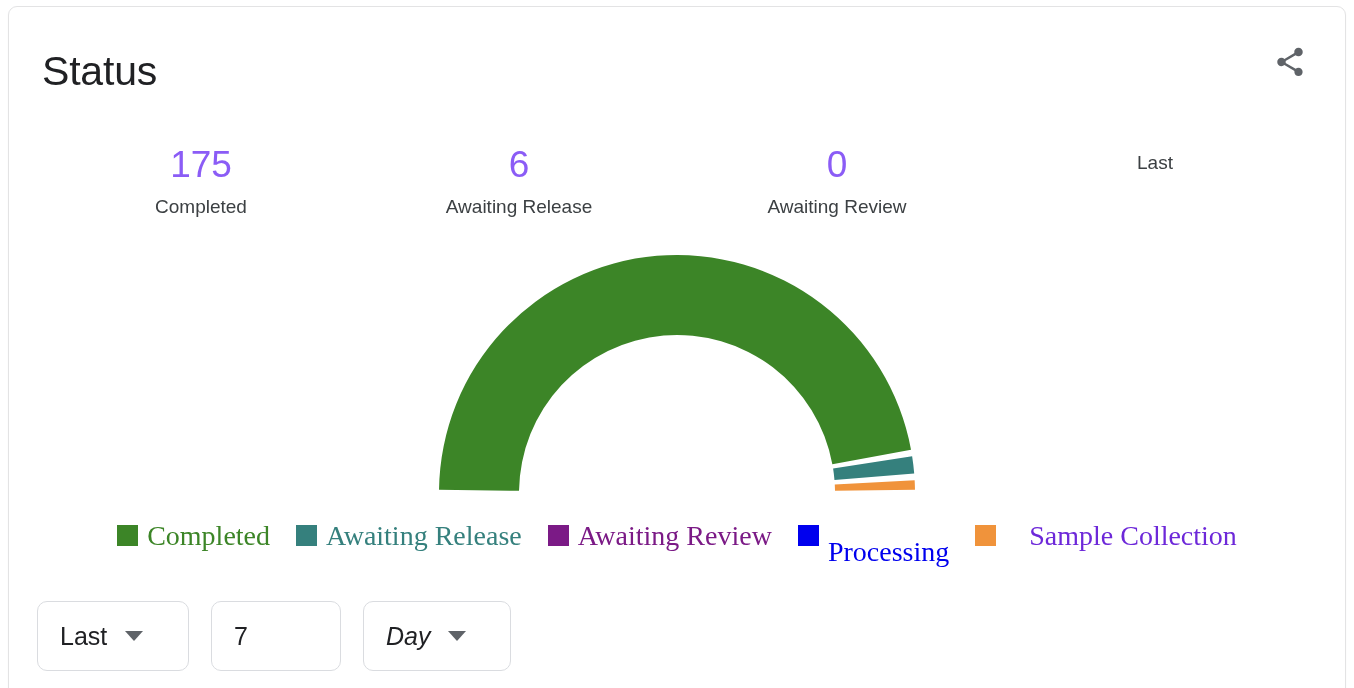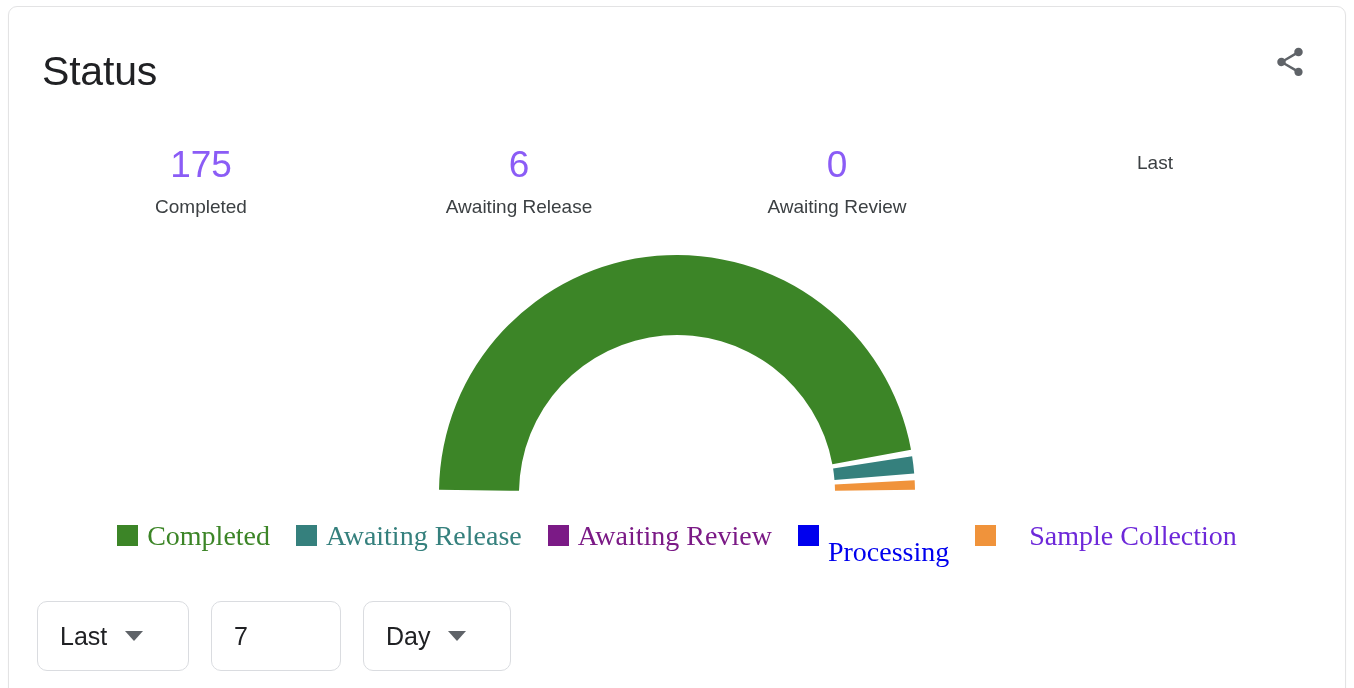--- a/index.html
+++ b/index.html
@@ -140,21 +140,21 @@
     display: flex;
     align-items: center;
     padding: 0 22px;
     cursor: pointer;
     color: #202124;
     font-size: 25px;
     font-family: "Liberation Sans", sans-serif;
   }
   #control-range { width: 152px; justify-content: flex-start; gap: 18px; }
   #control-count { width: 130px; }
-  #control-unit  { width: 148px; justify-content: flex-start; gap: 18px; }
+  #control-unit  { width: 148px; justify-content: flex-start; gap: 18px; font-style: italic; }
 
   .control-text { color: #202124; }
   .caret {
     width: 0; height: 0;
     border-left: 9px solid transparent;
     border-right: 9px solid transparent;
     border-top: 10px solid #5f6368;
     flex: none;
   }
   #count-input {

